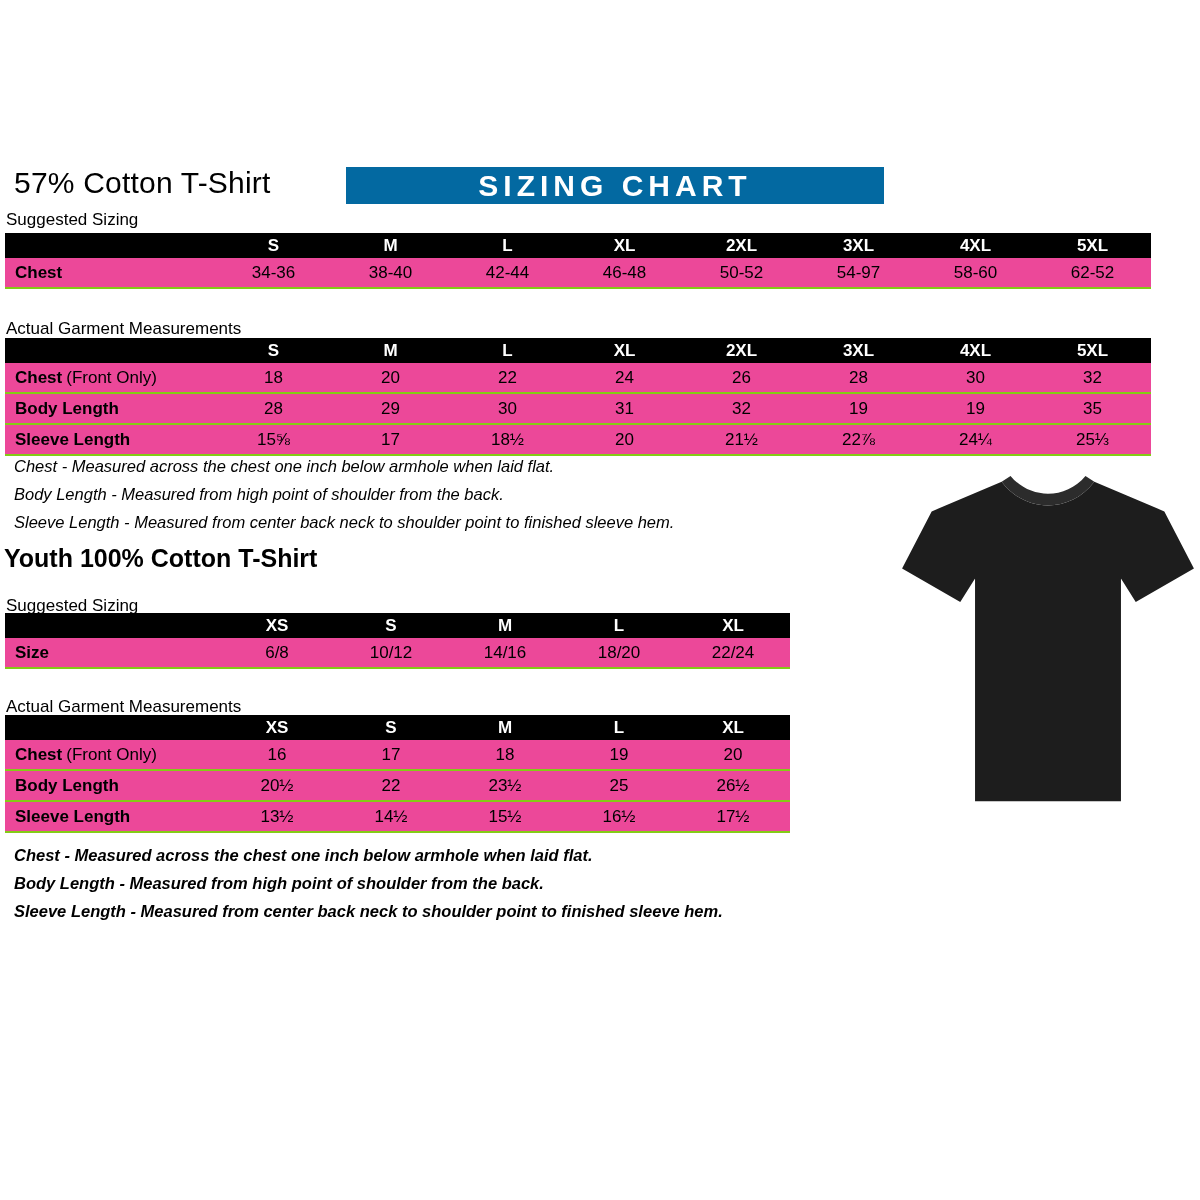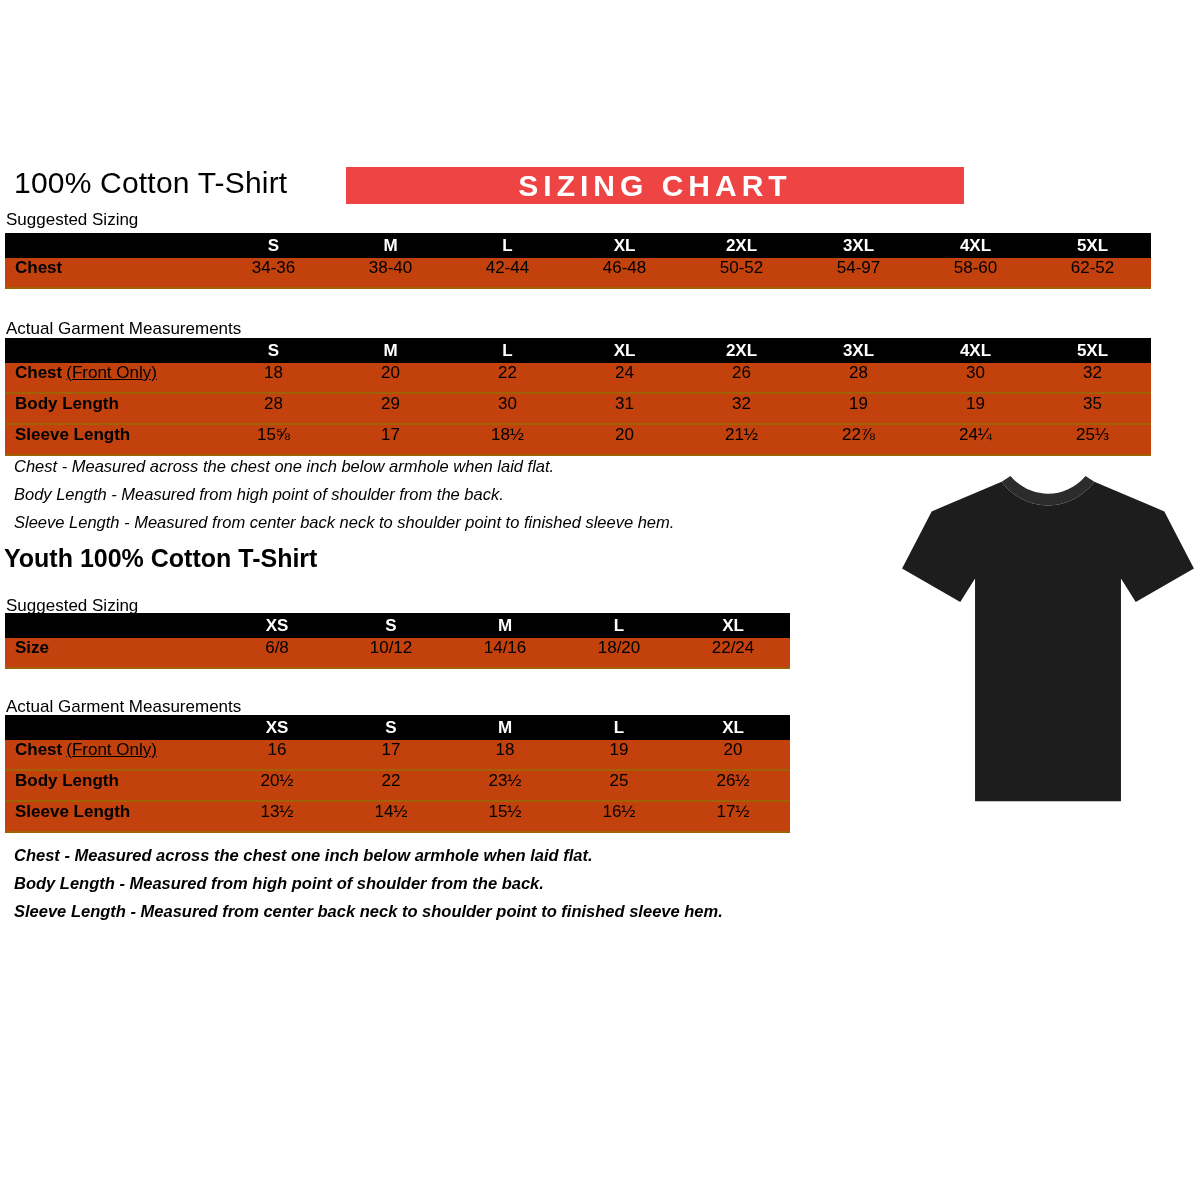--- a/index.html
+++ b/index.html
@@ -8,57 +8,57 @@
     background:#ffffff;
     font-family:"Liberation Sans","DejaVu Sans",sans-serif;
     color:#000;
     position:relative;
     overflow:hidden;
   }
   .abs { position:absolute; }
 
   .main-title { left:14px; top:166px; font-size:30px; font-weight:400; letter-spacing:0.2px; }
   .banner {
-    left:346px; top:167px; width:618px; height:37px;
-    background:#ef4444; color:#fff;
+    left:346px; top:167px; width:538px; height:37px;
+    background:#0369a1; color:#fff;
     display:flex; align-items:center; justify-content:center;
     font-size:30px; font-weight:700; letter-spacing:5px;
   }
   .section-label { font-size:17px; font-weight:400; }
   .youth-title { left:4px; top:544px; font-size:25px; font-weight:700; }
 
   .tbl { position:absolute; left:5px; }
   .hdr {
     display:flex; background:#000; color:#fff;
     height:25px; align-items:center;
     font-weight:700; font-size:17px;
   }
   .row {
-    display:flex; height:29px; 
-    font-size:17px; border-bottom:2px solid #a16207;
-    background:#c2410c;
+    display:flex; height:29px; align-items:center;
+    font-size:17px; border-bottom:2px solid #84cc16;
+    background:#ec4899;
   }
   .c  { text-align:center; }
   .cl { text-align:left; padding-left:10px; box-sizing:border-box; font-weight:700; }
   .tbl-a .c  { width:117px; }
   .tbl-a .cl { width:210px; }
   .tbl-y .c  { width:114px; }
   .tbl-y .cl { width:215px; }
-  .lbl-note { font-weight:400; margin-left:4px;text-decoration:underline; }
+  .lbl-note { font-weight:400; margin-left:4px; }
 
   .notes { font-size:16.5px; }
   .notes div { margin-bottom:9px;font-style:italic; }
   .notes.bold { font-weight:700; }
 
   .shirt-wrap { left:900px; top:468px; width:296px; height:350px; }
 </style>
 </head>
 <body>
 
-<div class="abs main-title">100% Cotton T-Shirt</div>
+<div class="abs main-title">57% Cotton T-Shirt</div>
 
 <div class="abs banner">
   <span>SIZING CHART</span>
 </div>
 
 <div class="abs section-label" style="left:6px; top:210px;">Suggested Sizing</div>
 
 <div class="tbl tbl-a" style="top:233px; width:1146px;">
   <div class="hdr">
     <div class="cl"></div>

